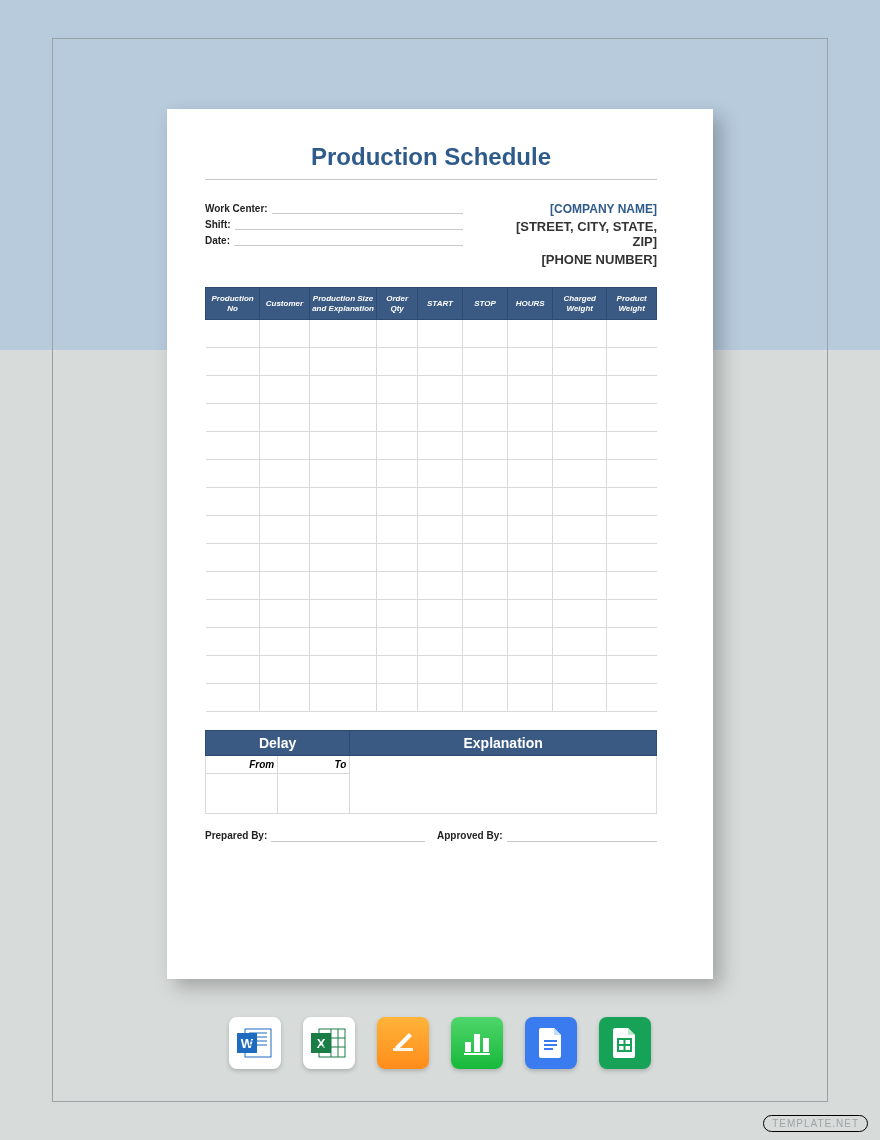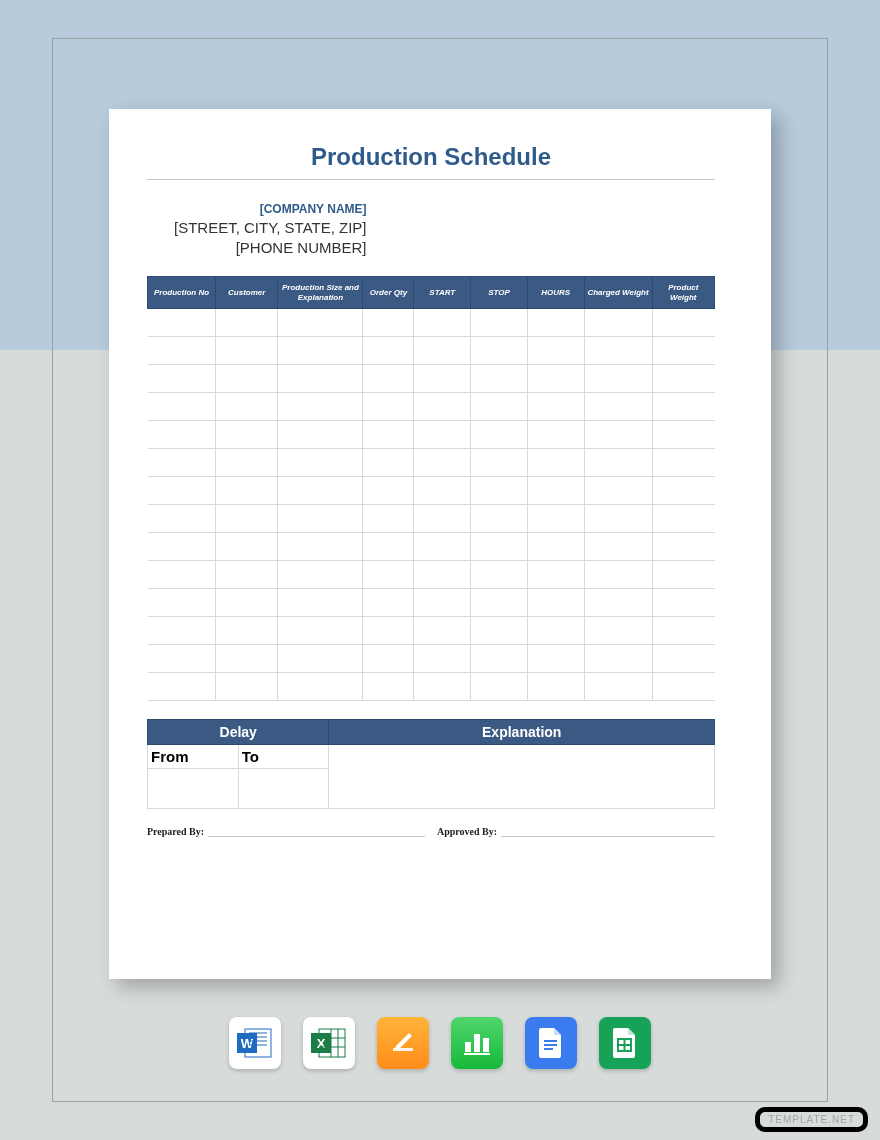--- a/index.html
+++ b/index.html
@@ -23,21 +23,21 @@
     left: 52px;
     width: 776px;
     height: 1064px;
     border: 1px solid #9aa0a3;
   }
   .page {
     position: absolute;
     top: 70px;
     left: 50%;
     transform: translateX(-50%);
-    width: 662px;
+    width: 546px;
     height: 870px;
     background: #ffffff;
     box-shadow: 8px 8px 18px rgba(0,0,0,0.25);
     padding: 34px 56px 24px 38px;
   }
   .title {
     text-align: center;
     font-size: 24px;
     font-weight: bold;
     color: #2f5b8b;
@@ -58,21 +58,21 @@
   }
   .hl-label { font-weight: bold; color:#222; white-space: nowrap; }
   .hl-underline {
     flex: 1;
     border-bottom: 1px solid #c8c8c8;
     margin-left: 4px;
     height: 12px;
   }
   .header-right { text-align: right; margin-left: 27px; }
   .company { font-size: 12px; font-weight: bold; color: #2f5b8b; }
-  .addr { font-size: 15px; font-weight: normal; color:#333; margin-top:3px; }
+  .addr { font-size: 13px; font-weight: bold; color:#333; margin-top:3px; }
 
   .grid {
     margin-top: 20px;
     width: 100%;
     border-collapse: collapse;
     table-layout: fixed;
     font-style: italic;
   }
   .grid th {
     background: #3a5a84;
@@ -101,37 +101,38 @@
     background: #3a5a84;
     color: #fff;
     font-size: 14px;
     font-weight: bold;
     text-align: center;
     padding: 4px 2px;
     border: 1px solid #2e4a70;
   }
   .delay td {
     border: 1px solid #d9d9d9;
-    font-size: 15px;
+    font-size: 10px;
     font-weight: bold;
-    text-align: left;
+    text-align: right;
     padding: 3px;
     vertical-align: top;
+    font-style: italic;
   }
   .delay tr.sub td { background:#fff; }
   .delay tr.body td { height: 40px; }
 
   .signoff {
     display: flex;
     margin-top: 16px;
     font-size: 10px;
     font-weight: bold;
     color:#222;
   }
-  .signoff > div { display:flex; align-items:center;font-family:Liberation Serif, serif; }
+  .signoff > div { display:flex; align-items:flex-start; }
   .signoff .su { flex:1; border-bottom:1px solid #c8c8c8; margin-left:4px; height:12px; }
 
   .icons {
     position: absolute;
     bottom: 32px;
     left: 50%;
     transform: translateX(-50%);
     display: flex;
     gap: 22px;
   }
@@ -142,35 +143,49 @@
     box-shadow: 0 2px 4px rgba(0,0,0,0.2);
   }
   .watermark {
     position: absolute;
     right: 12px;
     bottom: 8px;
     font-size: 10px;
     letter-spacing: 1px;
     color: #9fa4a6;
     padding: 2px 8px;
-    border: 5px solid #000000;
+    border: 1px solid #000000;
     border-radius: 10px;
   }
 </style>
 </head>
 <body>
 
 <div class="top-band"></div>
 
 <div class="frame">
 
   <div class="page">
     <div class="title">Production Schedule</div>
 
     <div class="header-row">
+      <div class="header-left">
+        <div class="hl-line">
+          <span class="hl-label">Work Center:</span>
+          <span class="hl-underline"></span>
+        </div>
+        <div class="hl-line">
+          <span class="hl-label">Shift:</span>
+          <span class="hl-underline"></span>
+        </div>
+        <div class="hl-line">
+          <span class="hl-label">Date:</span>
+          <span class="hl-underline"></span>
+        </div>
+      </div>
       <div class="header-right">
         <div class="company">[COMPANY NAME]</div>
         <div class="addr">[STREET, CITY, STATE, ZIP]</div>
         <div class="addr">[PHONE NUMBER]</div>
       </div>
     </div>
 
     <table class="grid">
       <colgroup>
         <col style="width:12%">

